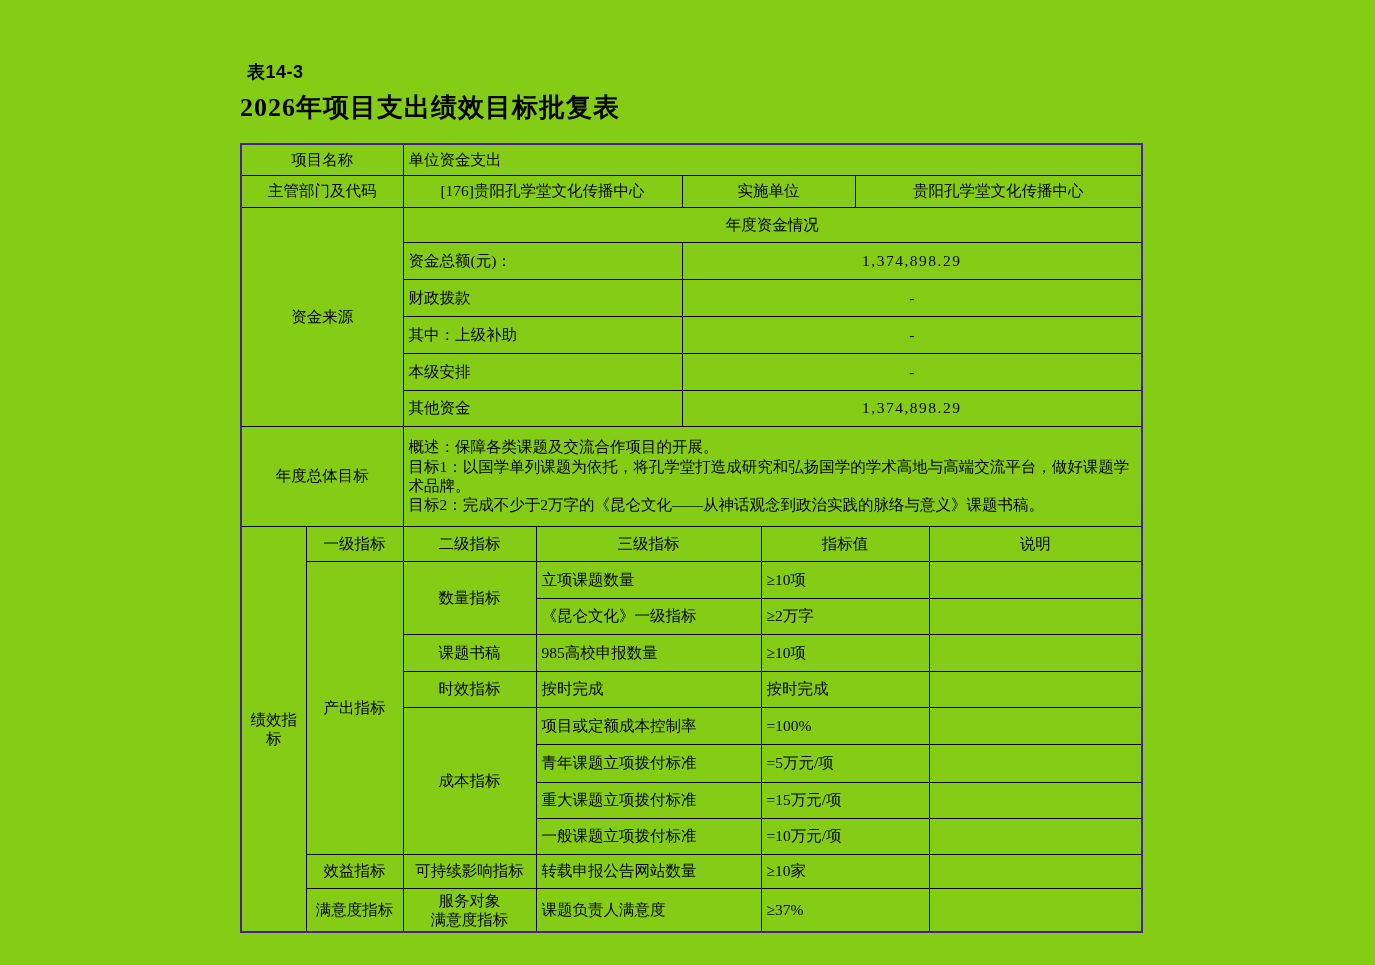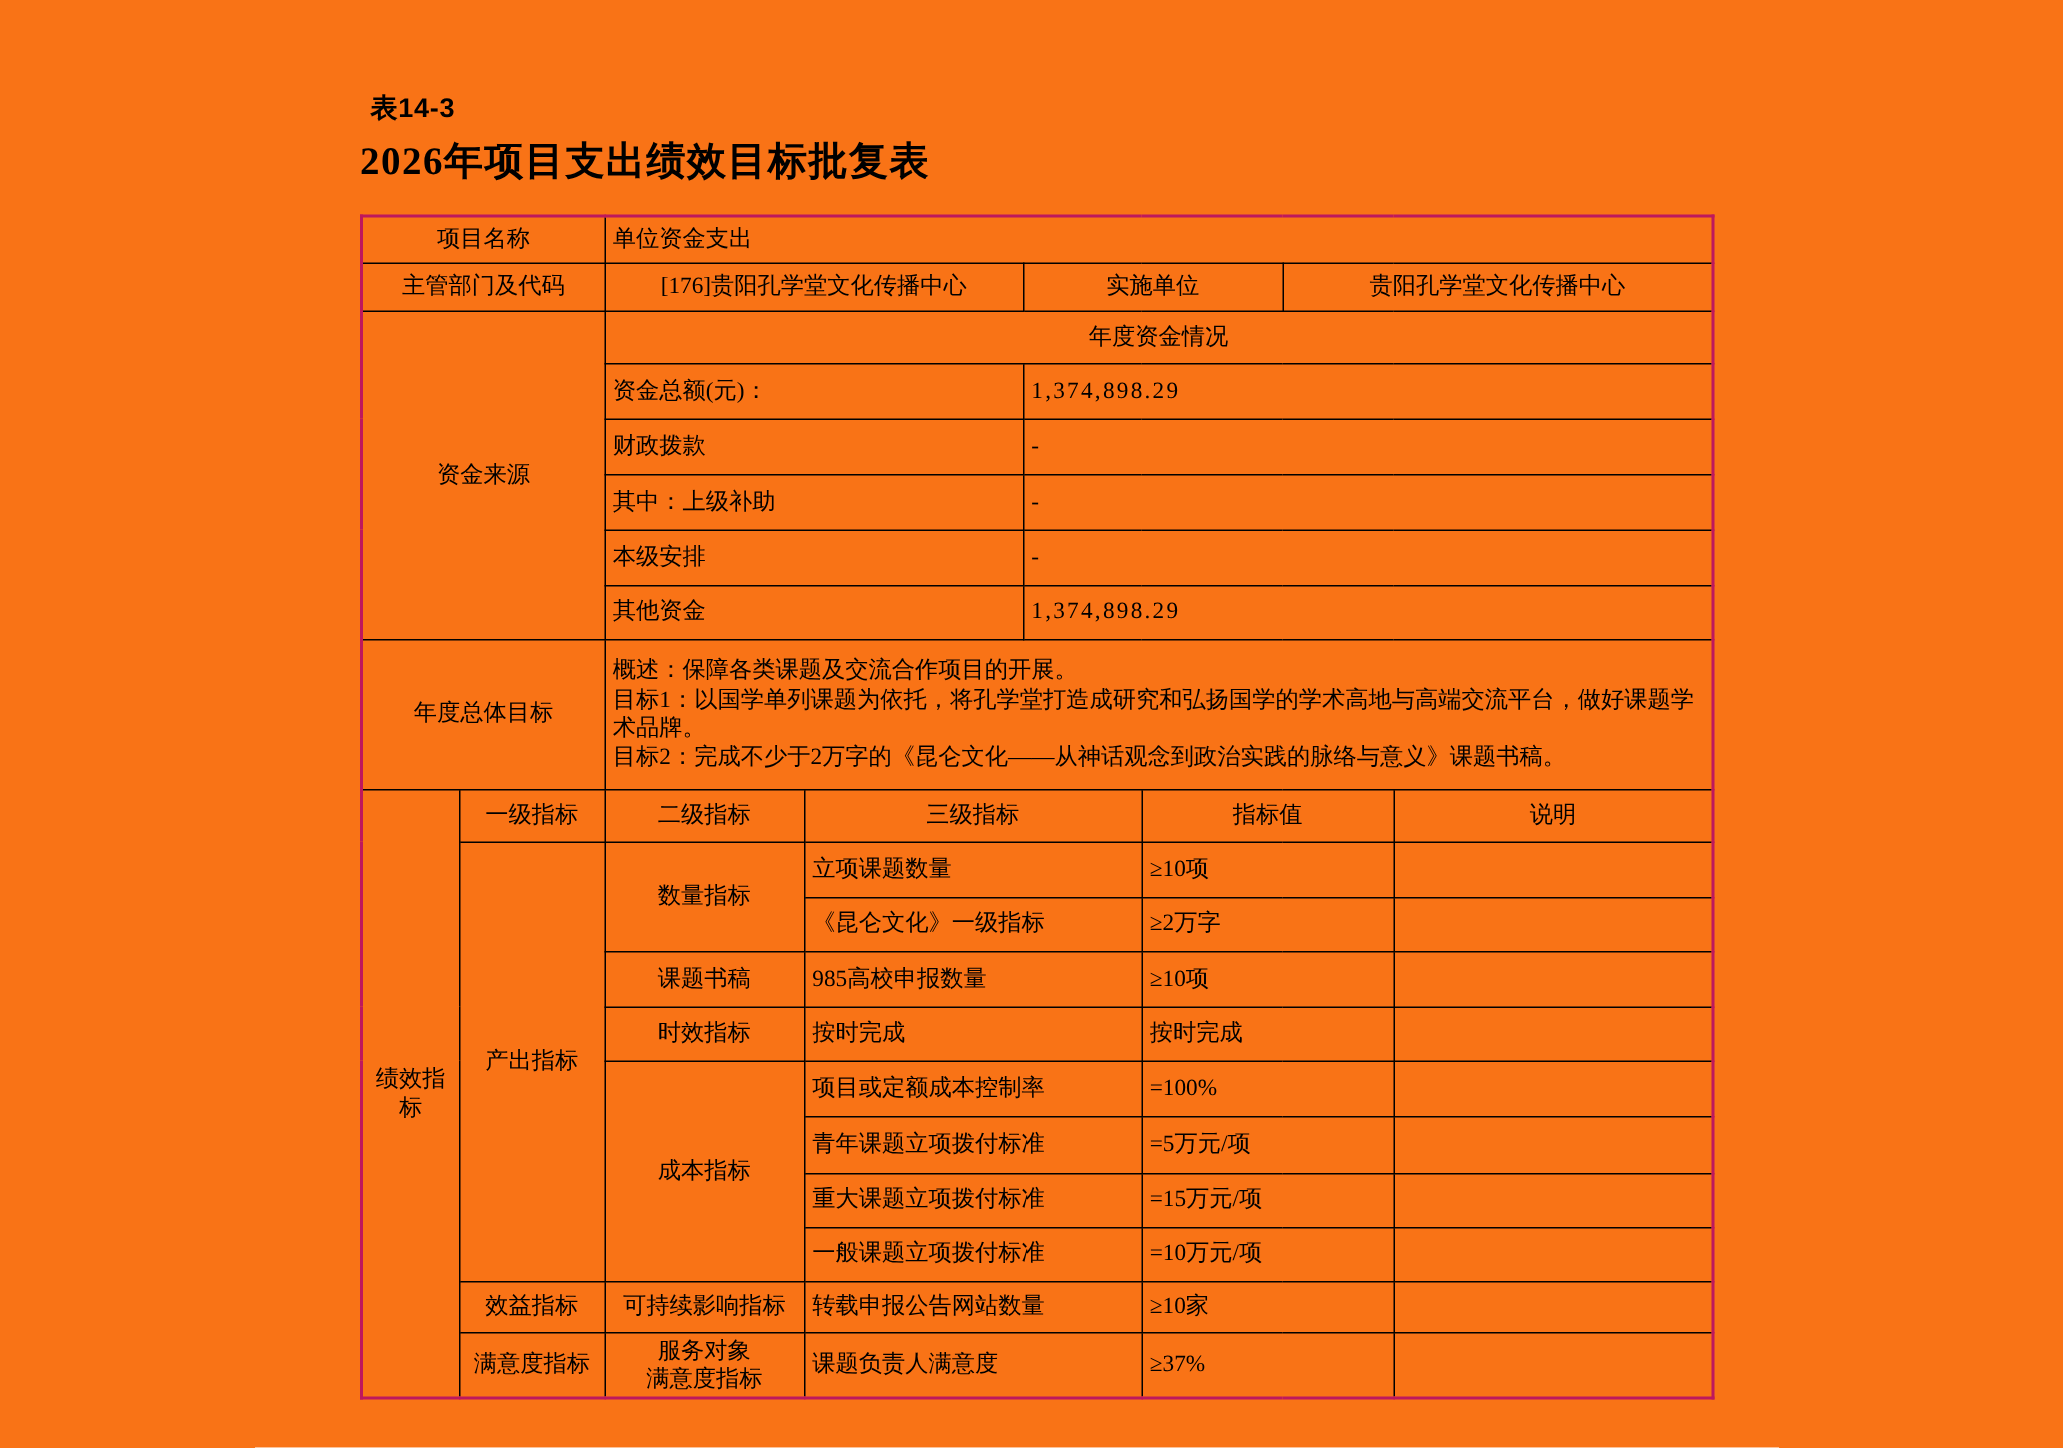--- a/index.html
+++ b/index.html
@@ -6,21 +6,21 @@
   html, body {
     margin: 0; padding: 0;
     background: #ffffff;
     font-family: "Liberation Serif", "DejaVu Serif", serif;
     color: #000000;
   }
   .page {
     position: relative;
     width: 1375px;
     height: 965px;
-    background: #f97316;
+    background: #84cc16;
     overflow: hidden;
   }
   .doc-tag {
     position: absolute;
     left: 247px;
     top: 60px;
     font-family: "Liberation Sans", "DejaVu Sans", sans-serif;
     font-size: 18px;
     font-weight: bold;
     letter-spacing: 0.5px;
@@ -35,33 +35,33 @@
     font-weight: bold;
     letter-spacing: 1px;
   }
   table.approval {
     position: absolute;
     left: 240px;
     top: 143px;
     width: 901px;
     border-collapse: collapse;
     table-layout: fixed;
-    border: 2px solid #be185d;
+    border: 2px solid #4c1d95;
   }
   table.approval td {
     border: 1px solid #000;
     padding: 2px 5px;
     font-size: 15.5px;
     line-height: 1.25;
     vertical-align: middle;
     overflow: hidden;
   }
   .c { text-align: center; }
   .l { text-align: left; }
-  .r { text-align: left; }
+  .r { text-align: center; }
   .num { letter-spacing: 1.5px; padding-right: 10px; }
   .dash { padding-right: 29px; }
   .ind0 { padding-left: 5px; }
   .ind1 { padding-left: 38px; }
   .ind2 { padding-left: 56px; }
   .ind3 { padding-left: 105px; }
   .ind4 { padding-left: 42px; }
   .goal {
     white-space: pre-line;
     font-size: 15px;

